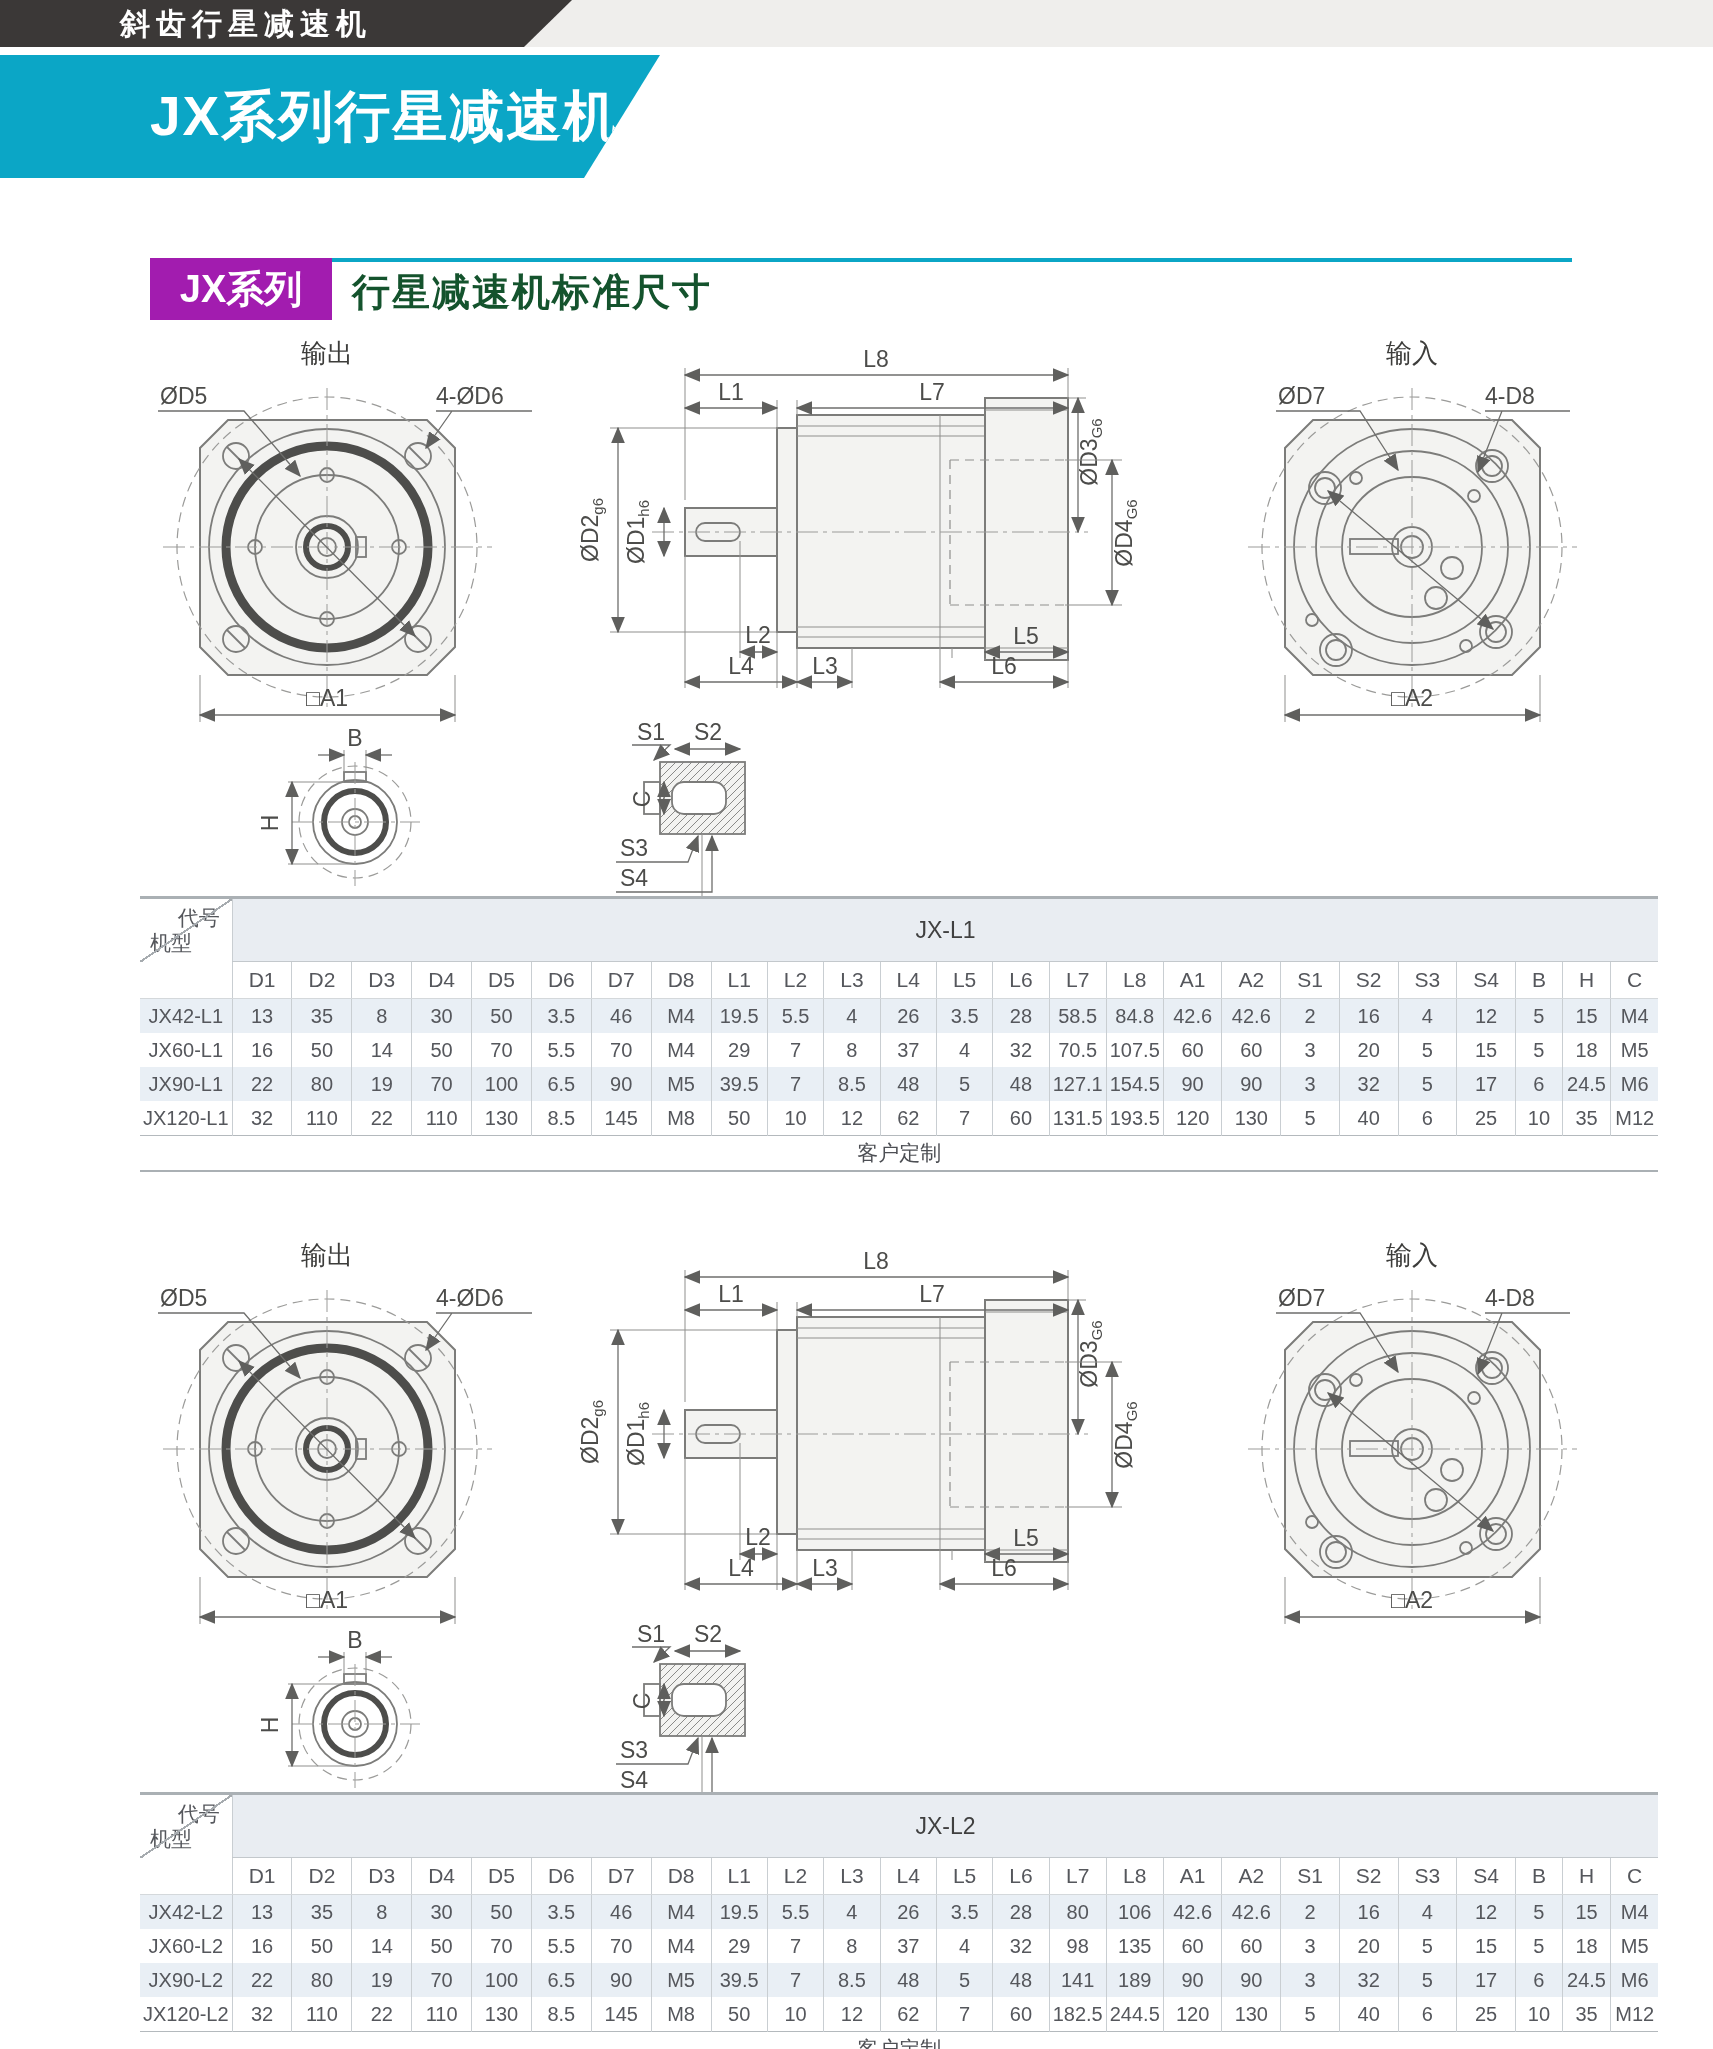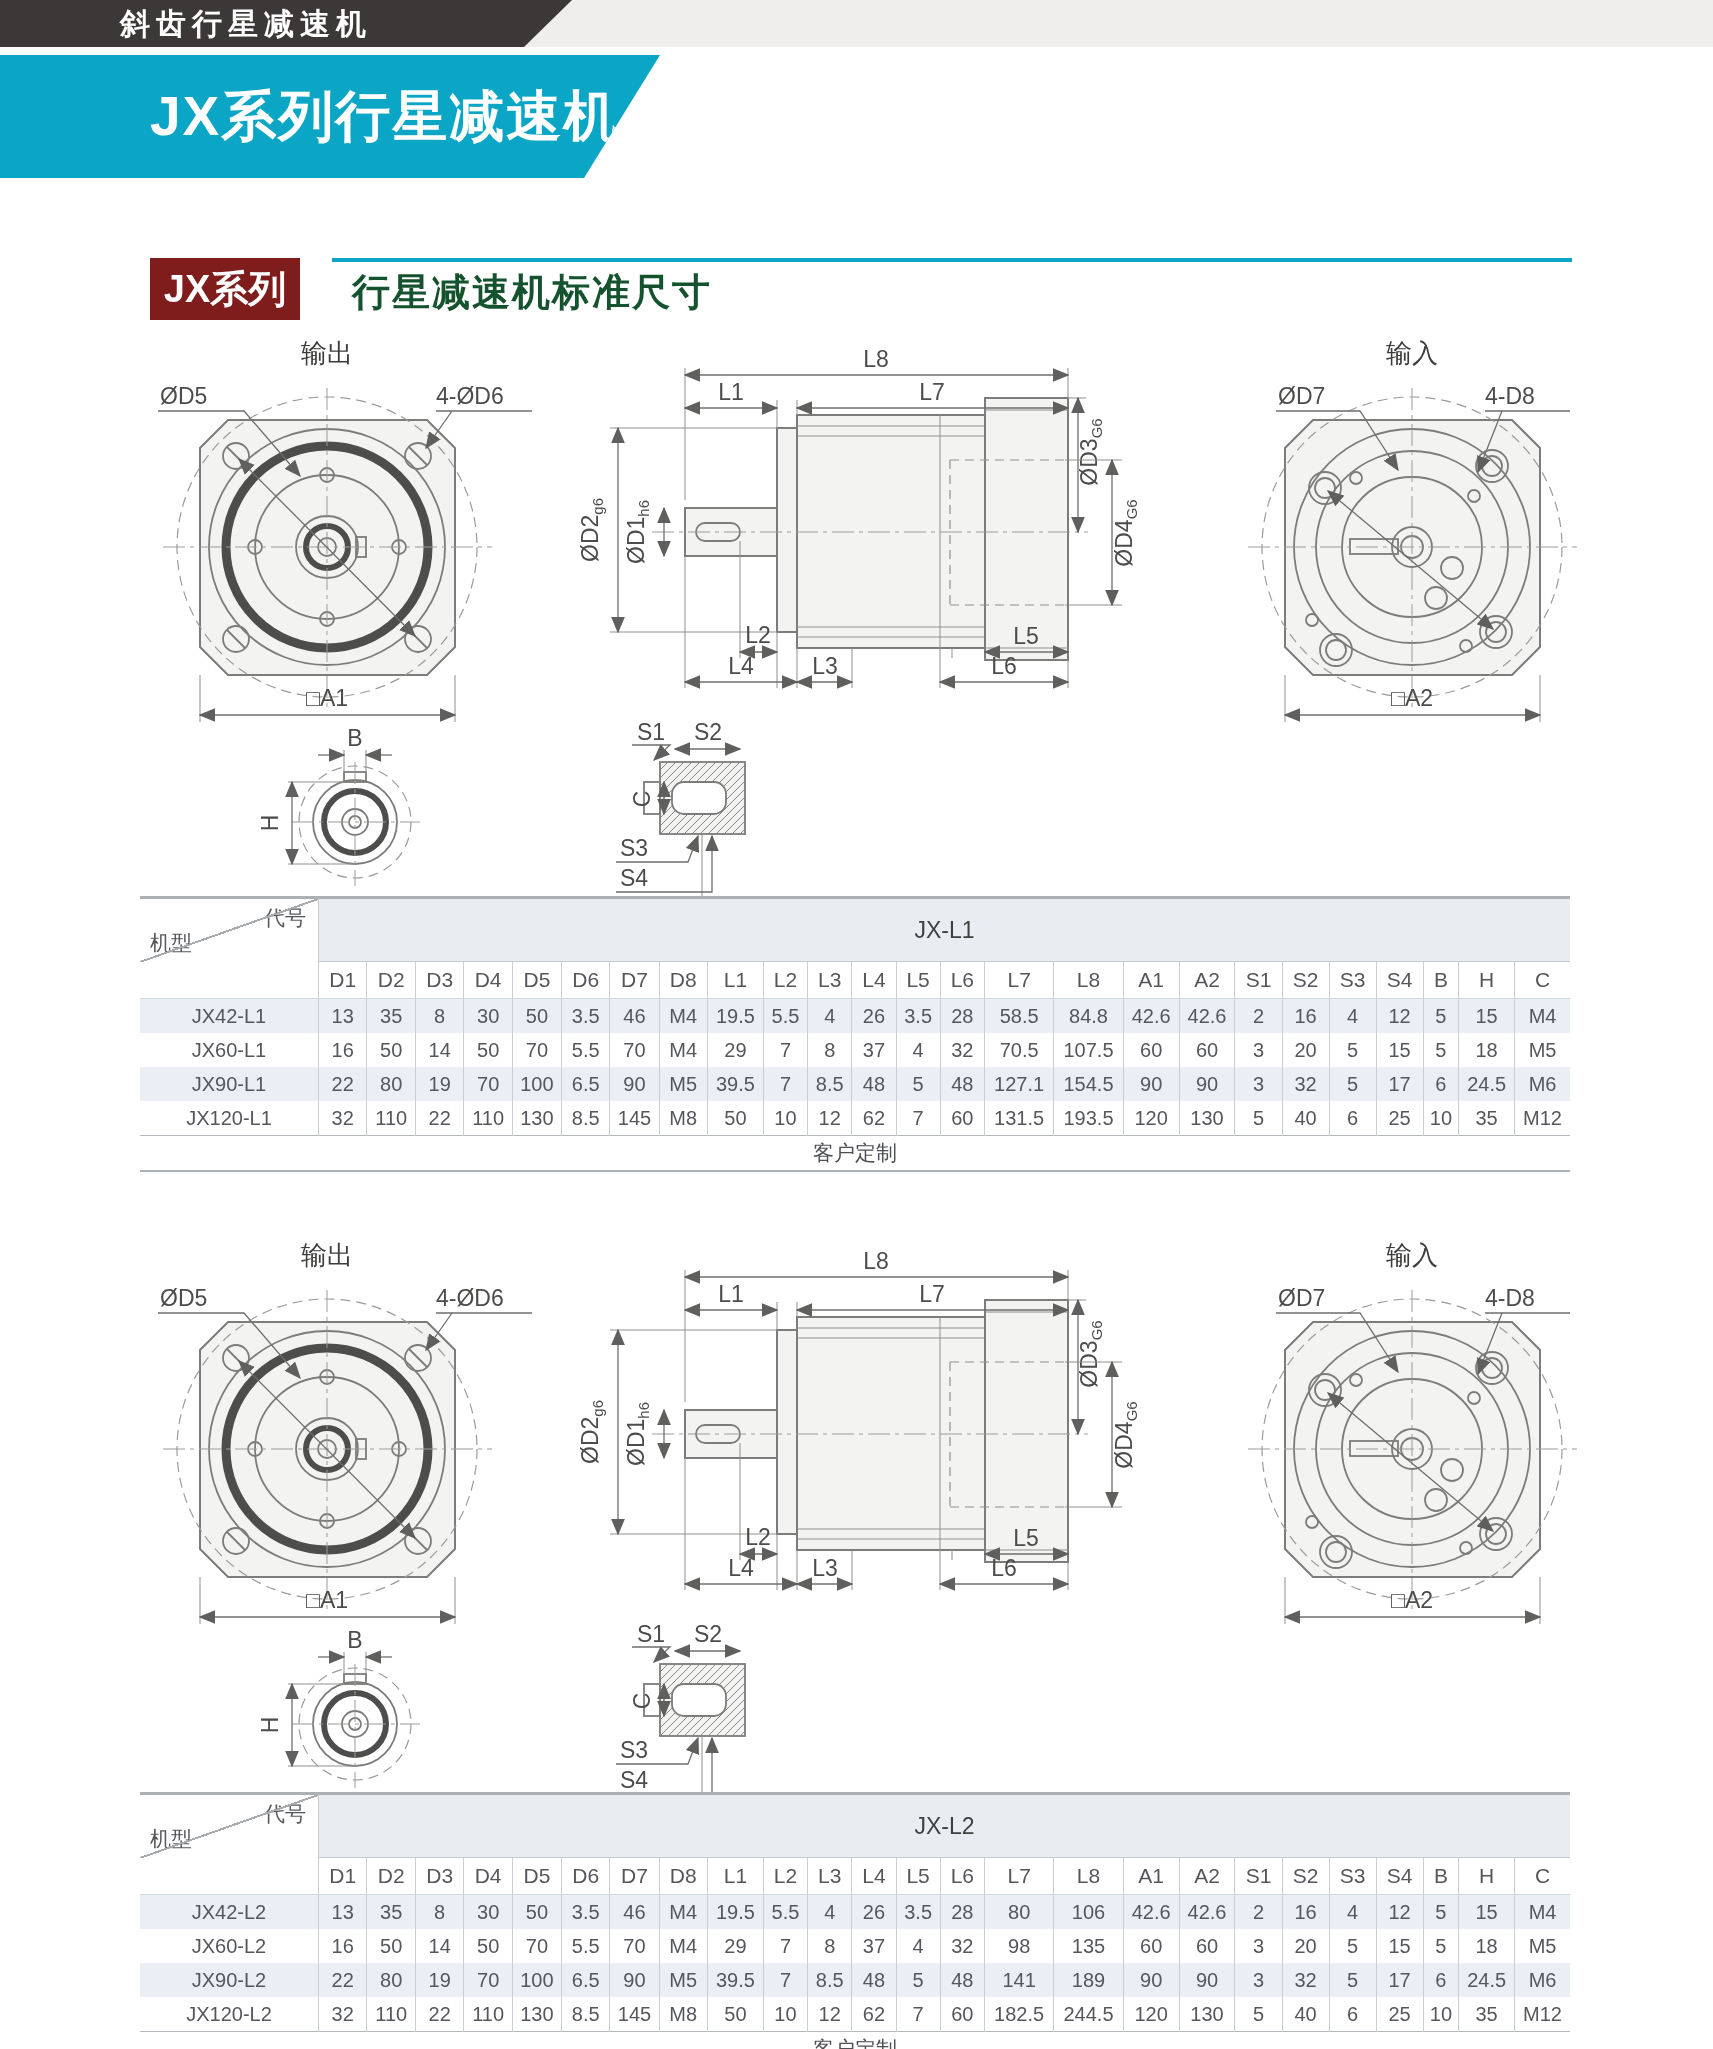--- a/index.html
+++ b/index.html
@@ -22,21 +22,21 @@
   .teal-band{
     top:55px;left:0;width:660px;height:148px;background:#0ba6c6;
     clip-path:polygon(0 0,660px 0,584px 123px,0 123px);
     color:#fff;font-size:55px;font-weight:bold;letter-spacing:2px;
     line-height:123px;padding-left:150px;box-sizing:border-box;white-space:nowrap;
   }
 
   
   .section-line{top:258px;left:332px;width:1240px;height:4px;background:#0ba6c6;}
   .section-badge{
-    top:258px;left:150px;width:150px;height:62px;background:#7f1d1d;
+    top:258px;left:150px;width:182px;height:62px;background:#a21caf;
     color:#fff;font-size:38px;font-weight:bold;text-align:center;line-height:62px;
   }
   .section-title{
     top:258px;left:352px;height:62px;color:#14532d;
     font-size:38px;font-weight:bold;line-height:68px;letter-spacing:2px;white-space:nowrap;
   }
 
   
   .drawset{left:140px;width:1460px;height:580px;}
   .t-title{font-size:26px;fill:#3d3d3b;text-anchor:middle;}
@@ -67,21 +67,21 @@
     background:linear-gradient(to bottom right,transparent calc(50% - 1px),#a6abaf calc(50% - 1px),#a6abaf calc(50% + 1px),transparent calc(50% + 1px));
   }
   .corner-top{position:absolute;top:5px;right:12px;font-weight:normal;font-size:21px;}
   .corner-bottom{position:absolute;bottom:5px;left:10px;font-weight:normal;font-size:21px;}
   .band-cell{
     background:#e9edf2;font-weight:normal;font-size:23px;color:#404040;
     border-left:1px solid #c9ced2;border-bottom:1px solid #c3c8cc;
   }
   .cols-tr th{
     height:36px;background:#fff;font-weight:normal;font-size:21px;
-    border-left:1px solid #c9ced2;border-bottom:1px solid #d4d8db;padding:0 6px;
+    border-left:1px solid #c9ced2;border-bottom:1px solid #d4d8db;padding:0 16px;
   }
   .cols-tr th:first-child{border-left:none;}
   .dim-table tbody td{
     height:34px;text-align:center;border-left:1px solid #c9ced2;padding:0 3px;white-space:nowrap;
   }
   .dim-table tbody td:first-child{border-left:none;}
   .dim-table tbody tr.stripe td{background:#e9eff5;}
   .dim-table td.model{width:172px;margin-top:29px;}
   .footer-cell{
     height:30px;text-align:center;background:#fff;font-size:21px;color:#4d4f54;

